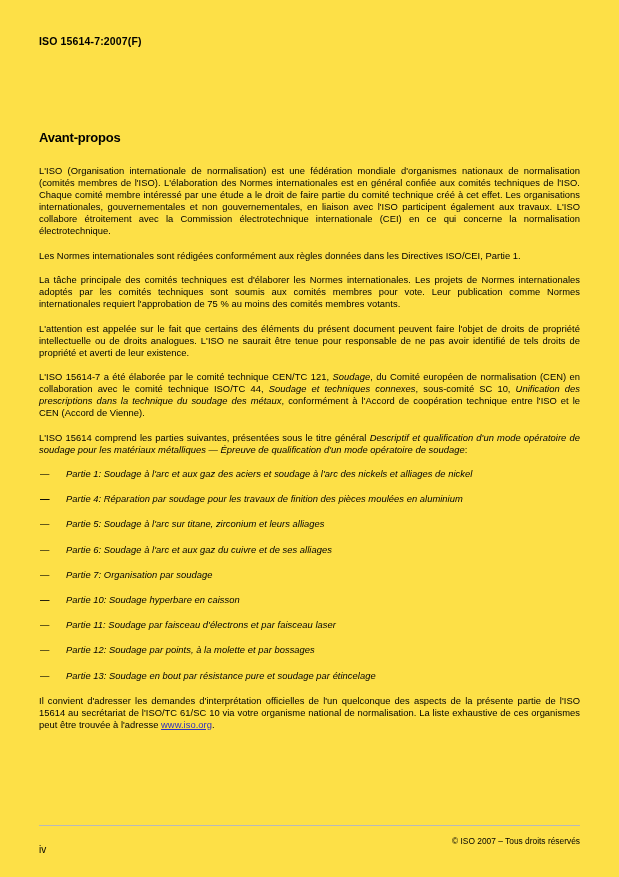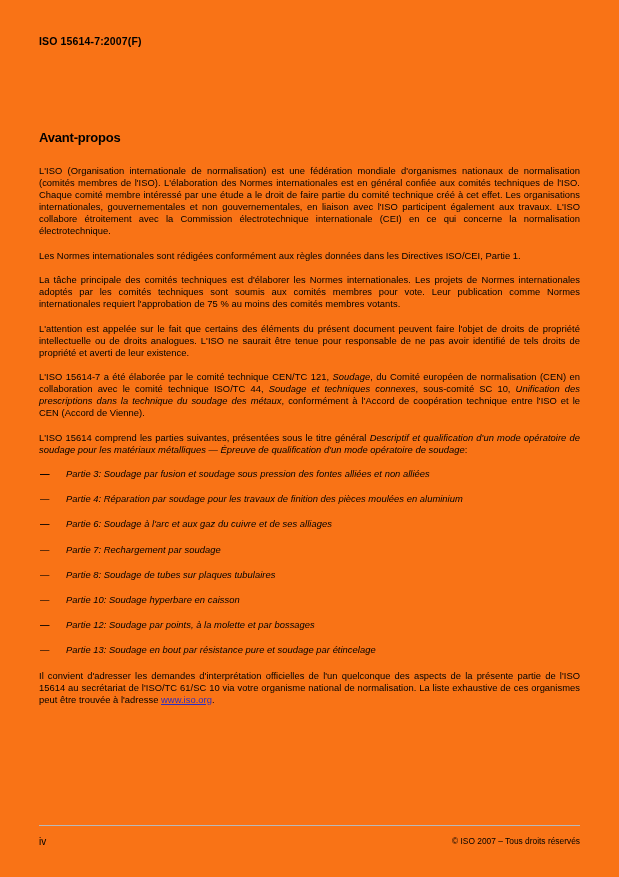--- a/index.html
+++ b/index.html
@@ -8,21 +8,21 @@
     background: #ffffff;
   }
   body {
     font-family: "Liberation Sans", sans-serif;
     color: #000000;
   }
   .page {
     position: relative;
     width: 619px;
     height: 877px;
-    background: #f97316;
+    background: #fde047;
     overflow: hidden;
     box-sizing: border-box;
   }
   .running-head {
     position: absolute;
     top: 35px;
     left: 39px;
     font-size: 10.5px;
     font-weight: bold;
     letter-spacing: 0.15px;
@@ -82,21 +82,21 @@
   .footer-rule {
     position: absolute;
     left: 0;
     right: 0;
     top: -11px;
     border-top: 1px solid #b9b9b9;
   }
   .folio {
     position: absolute;
     left: 0;
-    top: 0;
+    top: 8px;
     font-size: 10px;
   }
   .copyright {
     position: absolute;
     right: 0;
     top: 0;
     font-size: 8.4px;
     text-align: center;
   }
   em { }
@@ -118,30 +118,30 @@
 
     <p class="body-par">La tâche principale des comités techniques est d'élaborer les Normes internationales. Les projets de Normes internationales adoptés par les comités techniques sont soumis aux comités membres pour vote. Leur publication comme Normes internationales requiert l'approbation de 75 % au moins des comités membres votants.</p>
 
     <p class="body-par">L'attention est appelée sur le fait que certains des éléments du présent document peuvent faire l'objet de droits de propriété intellectuelle ou de droits analogues. L'ISO ne saurait être tenue pour responsable de ne pas avoir identifié de tels droits de propriété et averti de leur existence.</p>
 
     <p class="body-par"><span>L'ISO 15614-7 a été élaborée par le comité technique CEN/TC 121, </span><em>Soudage</em><span>, du Comité européen de normalisation (CEN) en collaboration avec le comité technique ISO/TC 44, </span><em>Soudage et techniques connexes</em><span>, sous-comité SC 10, </span><em>Unification des prescriptions dans la technique du soudage des métaux</em><span>, conformément à l'Accord de coopération technique entre l'ISO et le CEN (Accord de Vienne).</span></p>
 
     <p class="body-par"><span>L'ISO 15614 comprend les parties suivantes, présentées sous le titre général </span><em>Descriptif et qualification d'un mode opératoire de soudage pour les matériaux métalliques — Épreuve de qualification d'un mode opératoire de soudage</em><span>:</span></p>
 
     <ul class="parts-list">
+      <li><span class="dash">—</span><span>Partie 1: Soudage à l'arc et aux gaz des aciers et soudage à l'arc des nickels et alliages de nickel</span></li>
       <li><span class="dash">—</span></li>
       <li><span class="dash">—</span></li>
-      <li><span class="dash">—</span><span>Partie 3: Soudage par fusion et soudage sous pression des fontes alliées et non alliées</span></li>
       <li><span class="dash">—</span><span>Partie 4: Réparation par soudage pour les travaux de finition des pièces moulées en aluminium</span></li>
+      <li><span class="dash">—</span><span>Partie 5: Soudage à l'arc sur titane, zirconium et leurs alliages</span></li>
+      <li><span class="dash">—</span><span>Partie 6: Soudage à l'arc et aux gaz du cuivre et de ses alliages</span></li>
+      <li><span class="dash">—</span><span>Partie 7: Organisation par soudage</span></li>
       <li><span class="dash">—</span></li>
-      <li><span class="dash">—</span><span>Partie 6: Soudage à l'arc et aux gaz du cuivre et de ses alliages</span></li>
-      <li><span class="dash">—</span><span>Partie 7: Rechargement par soudage</span></li>
-      <li><span class="dash">—</span><span>Partie 8: Soudage de tubes sur plaques tubulaires</span></li>
       <li><span class="dash">—</span><span>Partie 10: Soudage hyperbare en caisson</span></li>
-      <li><span class="dash">—</span></li>
+      <li><span class="dash">—</span><span>Partie 11: Soudage par faisceau d'électrons et par faisceau laser</span></li>
       <li><span class="dash">—</span><span>Partie 12: Soudage par points, à la molette et par bossages</span></li>
       <li><span class="dash">—</span><span>Partie 13: Soudage en bout par résistance pure et soudage par étincelage</span></li>
     </ul>
 
     <p class="body-par closing-par"><span>Il convient d'adresser les demandes d'interprétation officielles de l'un quelconque des aspects de la présente partie de l'ISO 15614 au secrétariat de l'ISO/TC 61/SC 10 via votre organisme national de normalisation. La liste exhaustive de ces organismes peut être trouvée à l'adresse </span><a class="iso-link" href="#">www.iso.org</a><span>.</span></p>
 
   </div>
 
   <div class="footer">
     <div class="footer-rule"></div>

